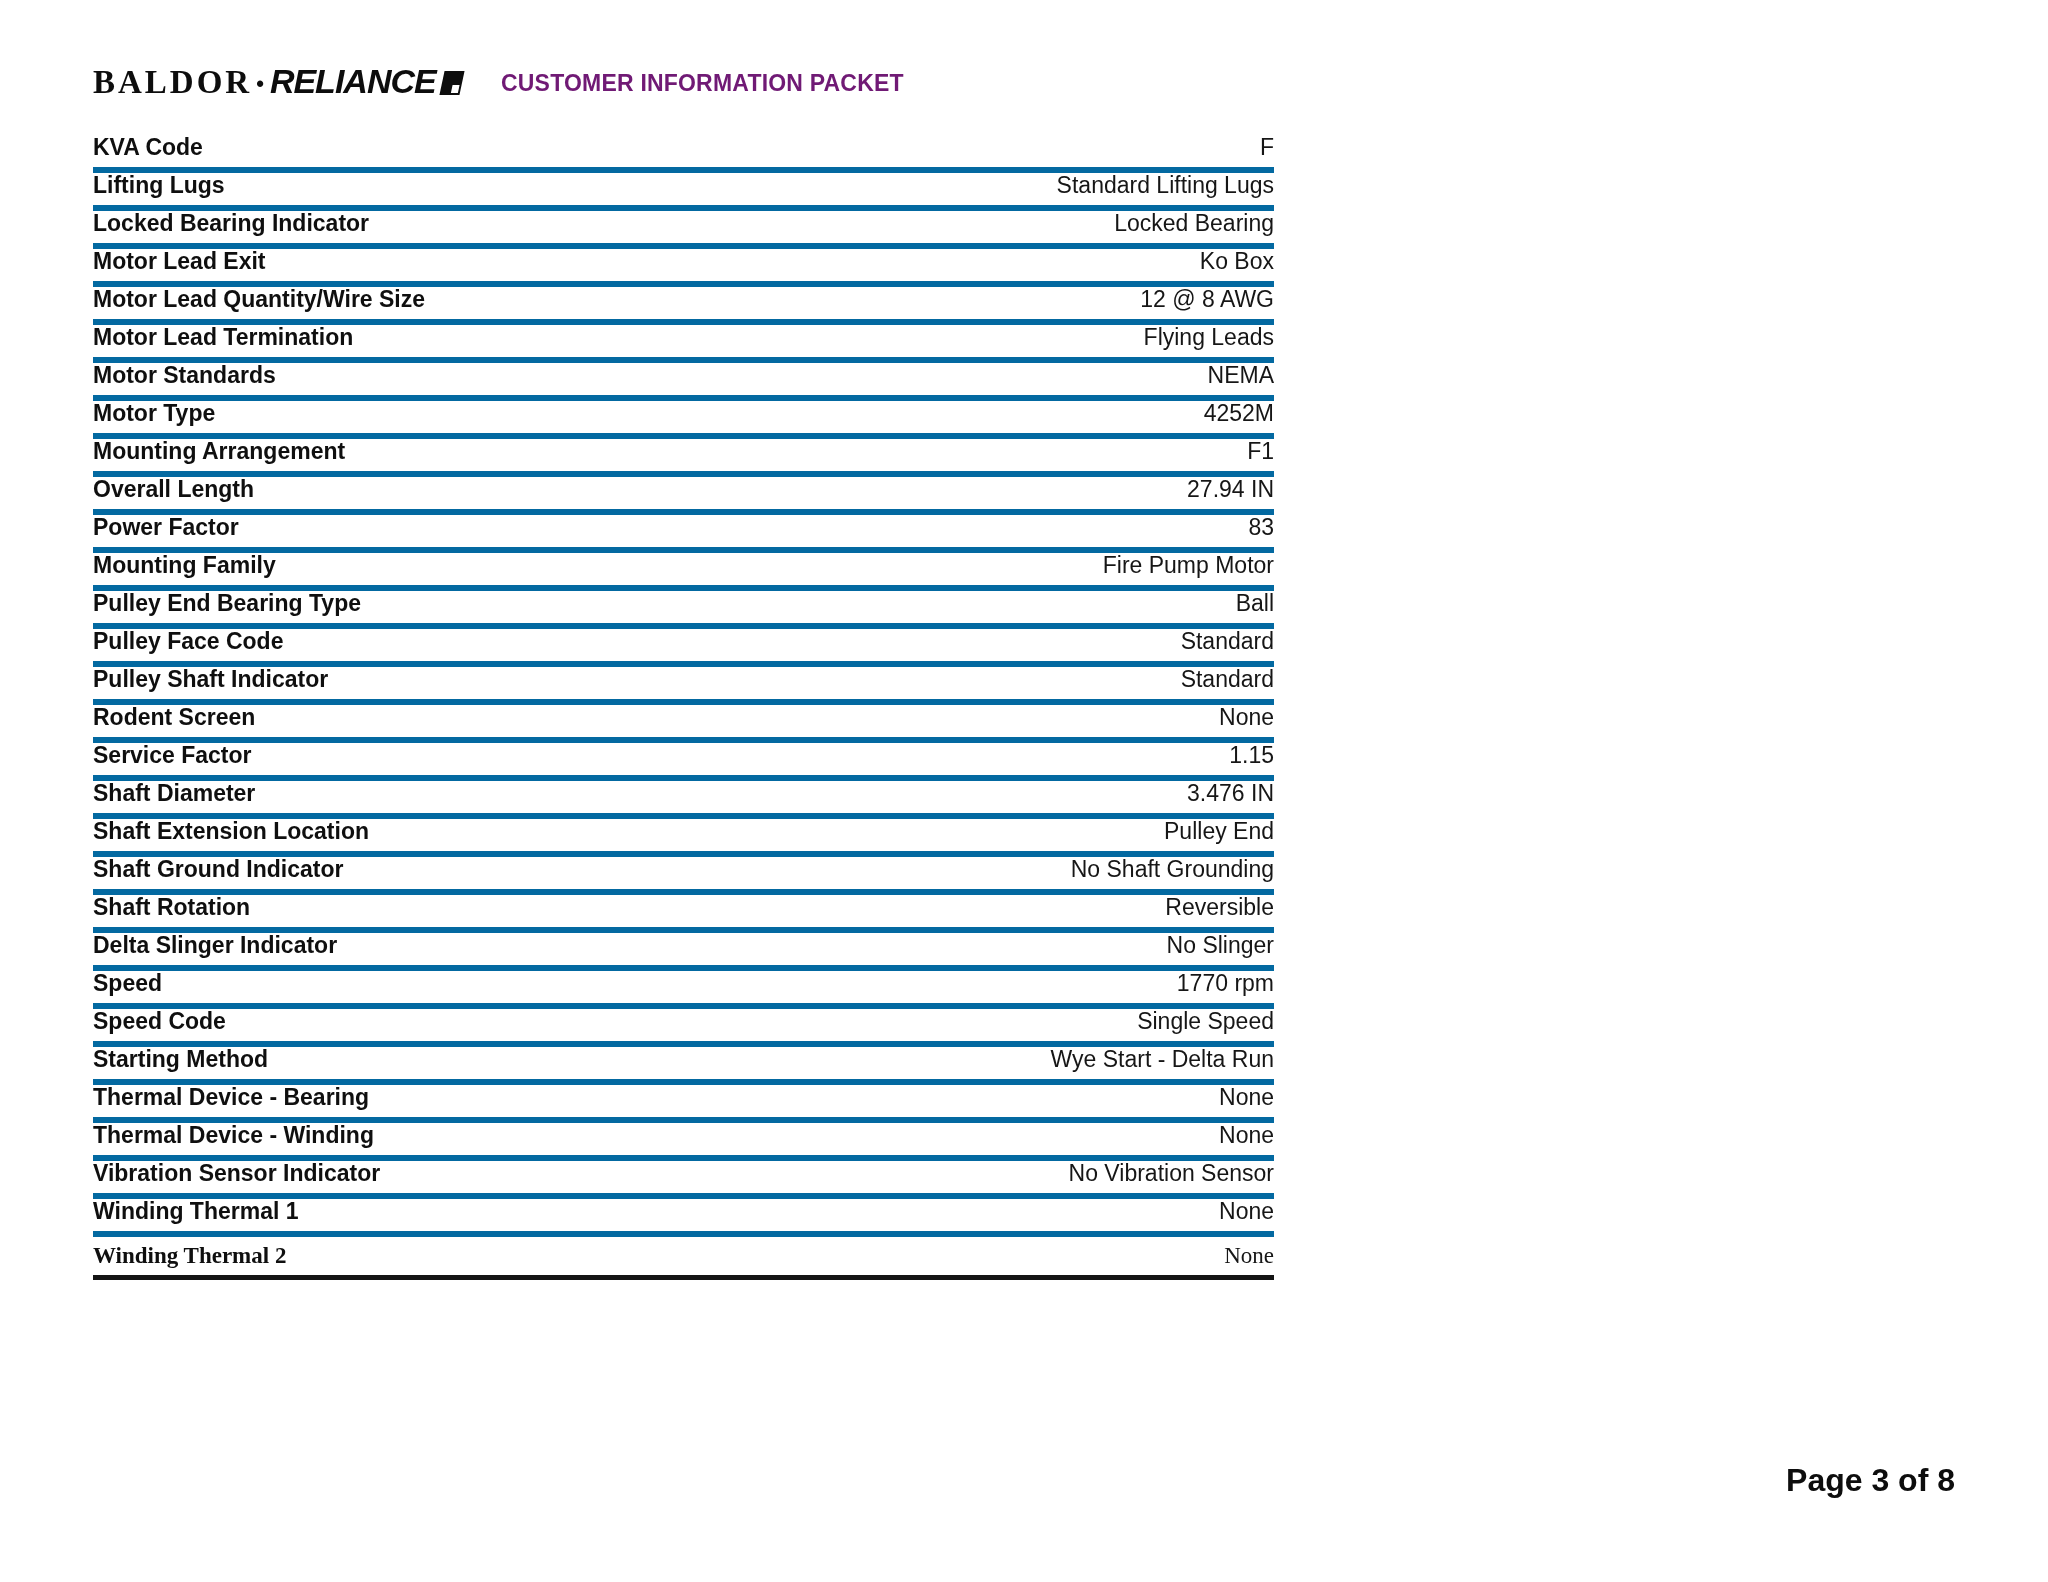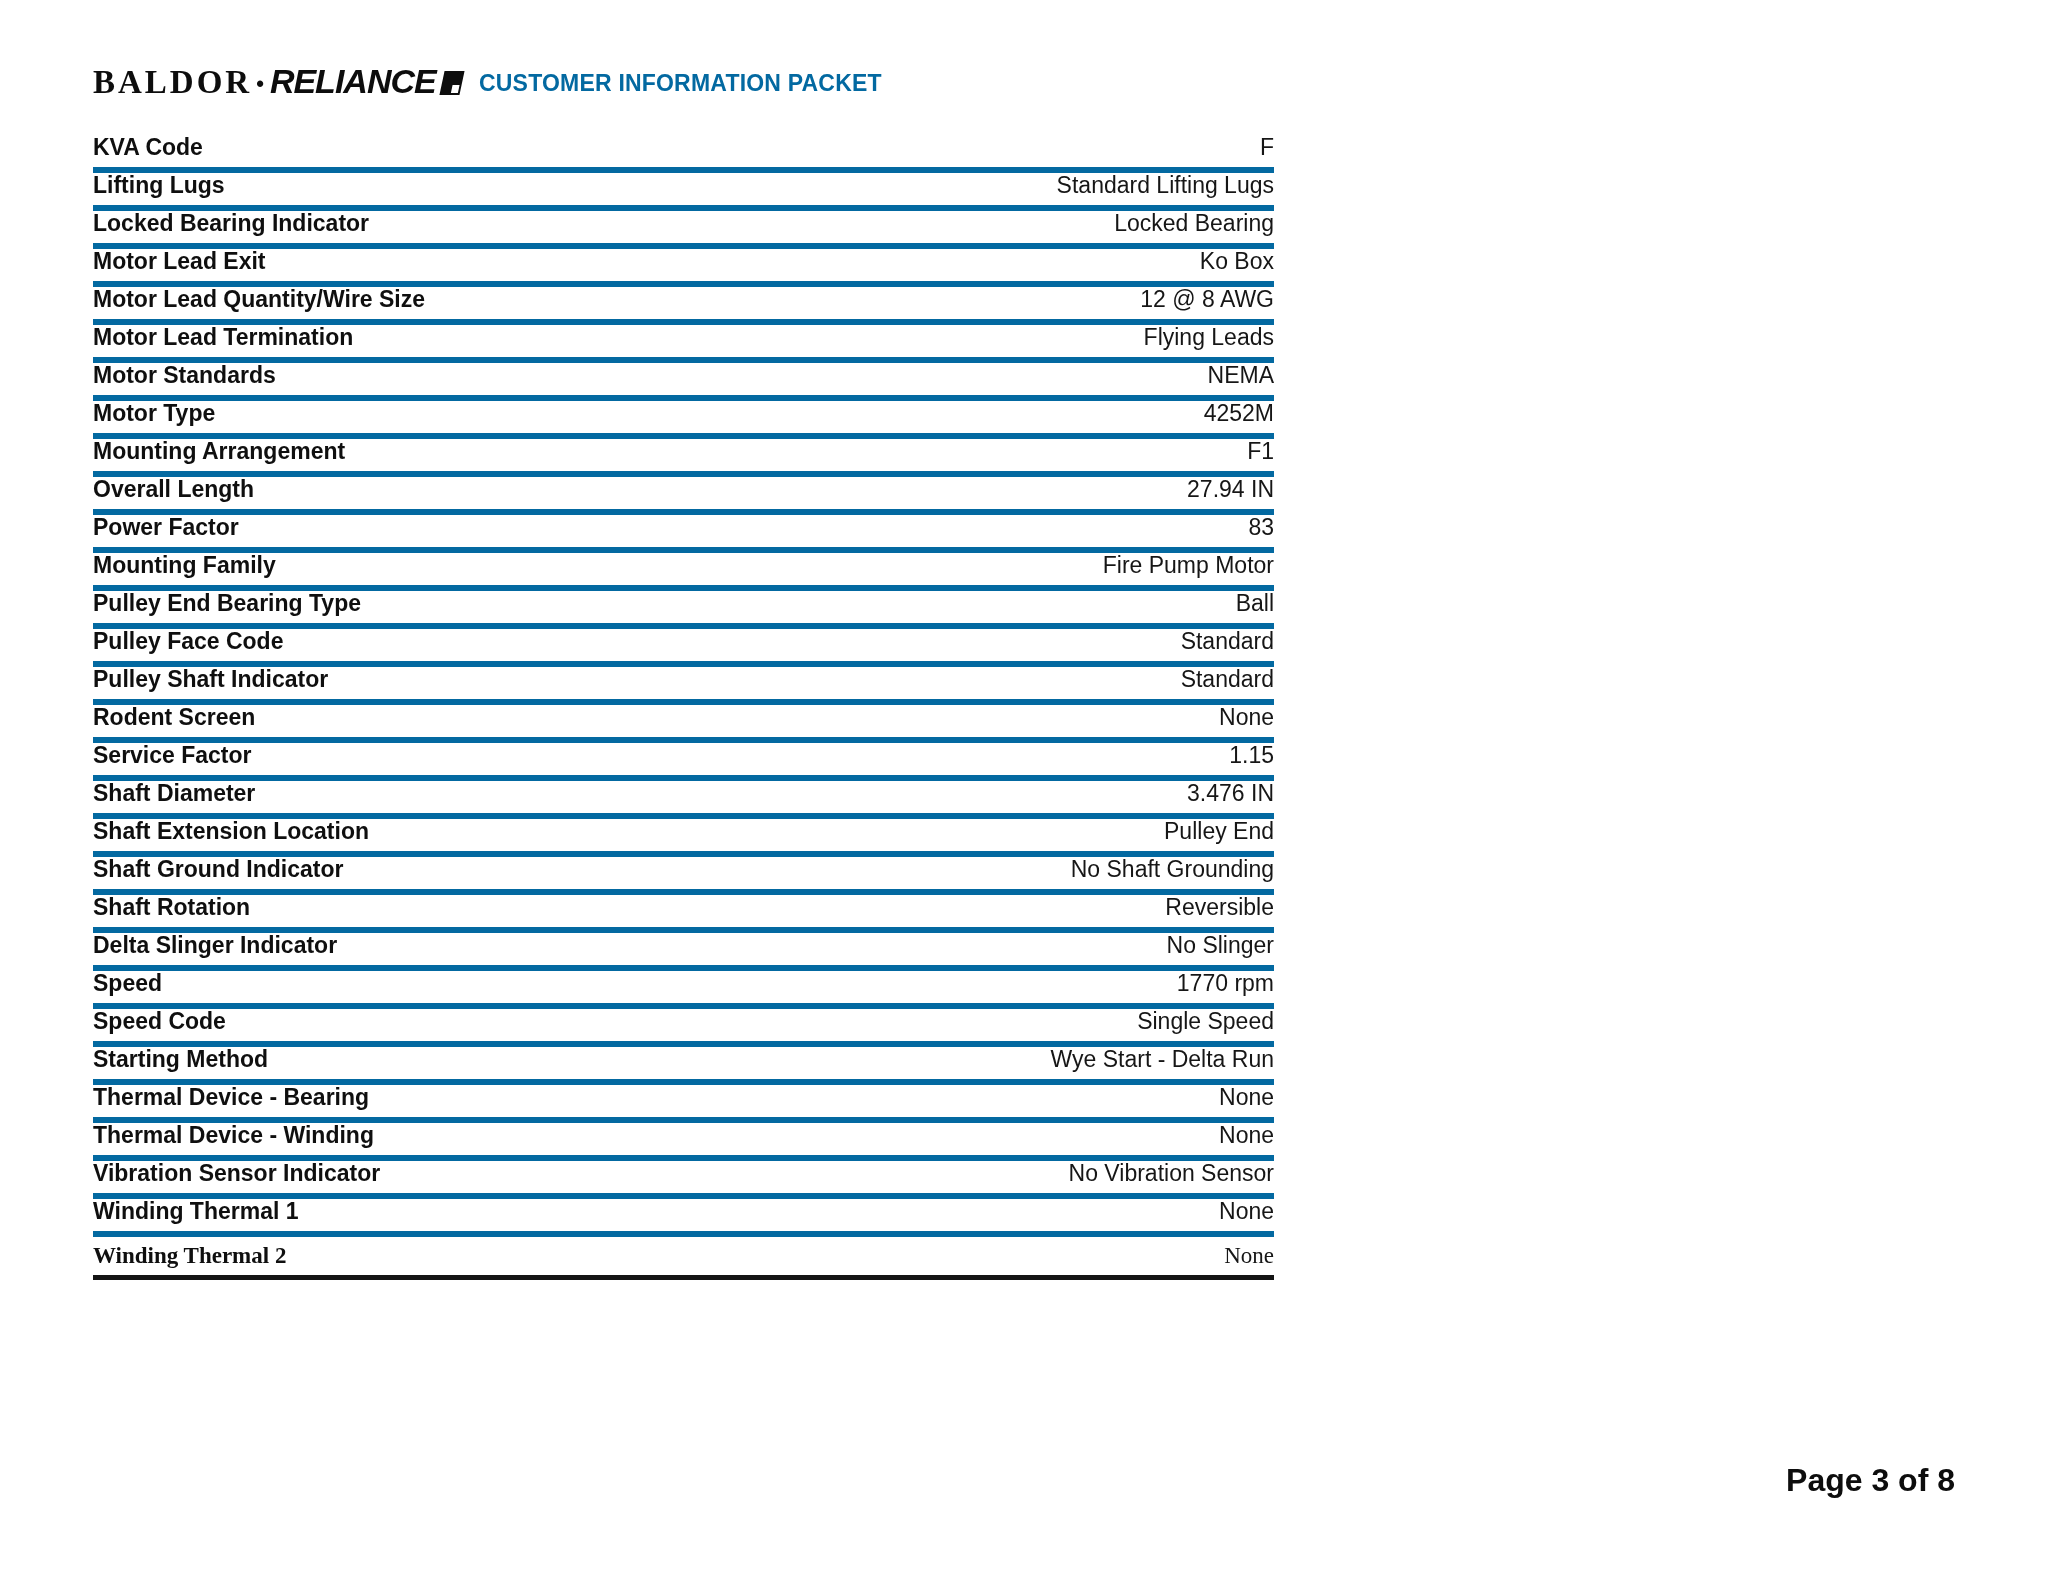--- a/index.html
+++ b/index.html
@@ -64,26 +64,26 @@
     content: "";
     position: absolute;
     right: 2px;
     bottom: 2px;
     width: 7px;
     height: 8px;
     background: #ffffff;
   }
   .doc-title {
     position: absolute;
-    left: 386px;
+    left: 408px;
     top: 8px;
     font-weight: 700;
     font-size: 23px;
     letter-spacing: 0.2px;
-    color: #0369a1;
+    color: #701a75;
     white-space: nowrap;
   }
   .spec-line {
     position: absolute;
     left: 775px;
     top: 8px;
     font-weight: 400;
     font-size: 23px;
     color: #2b2b2b;
     letter-spacing: 0.1px;

